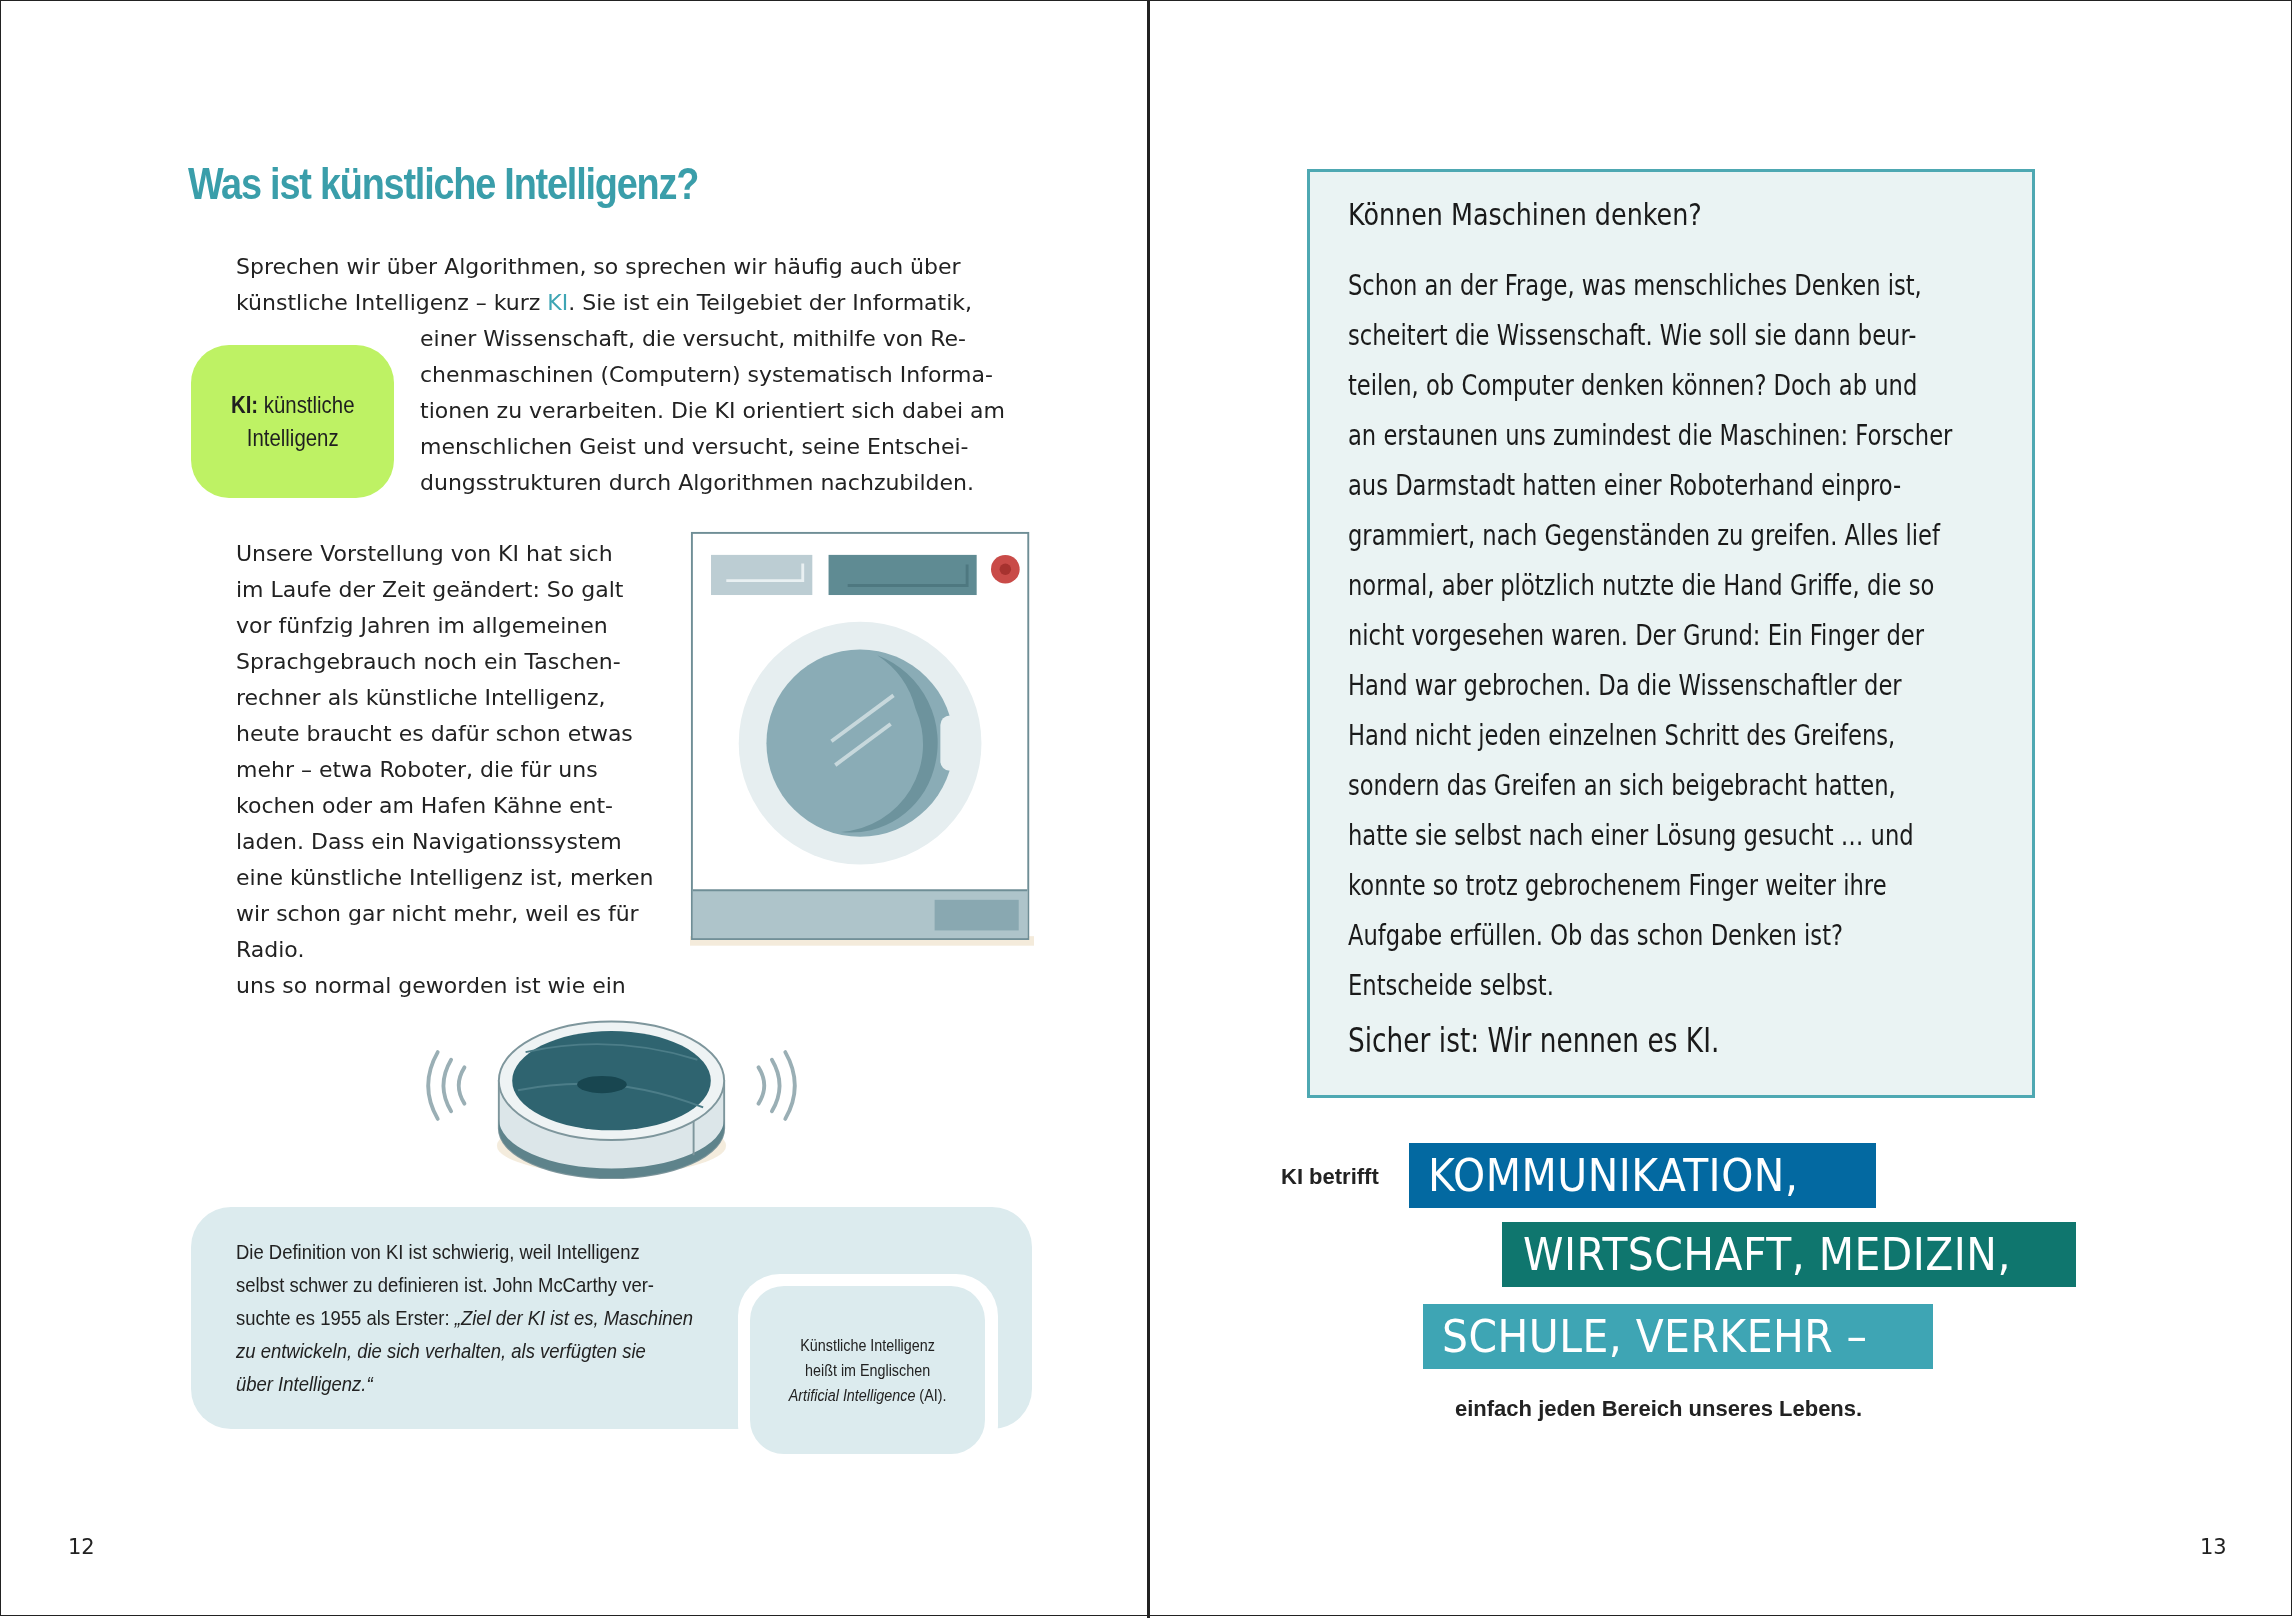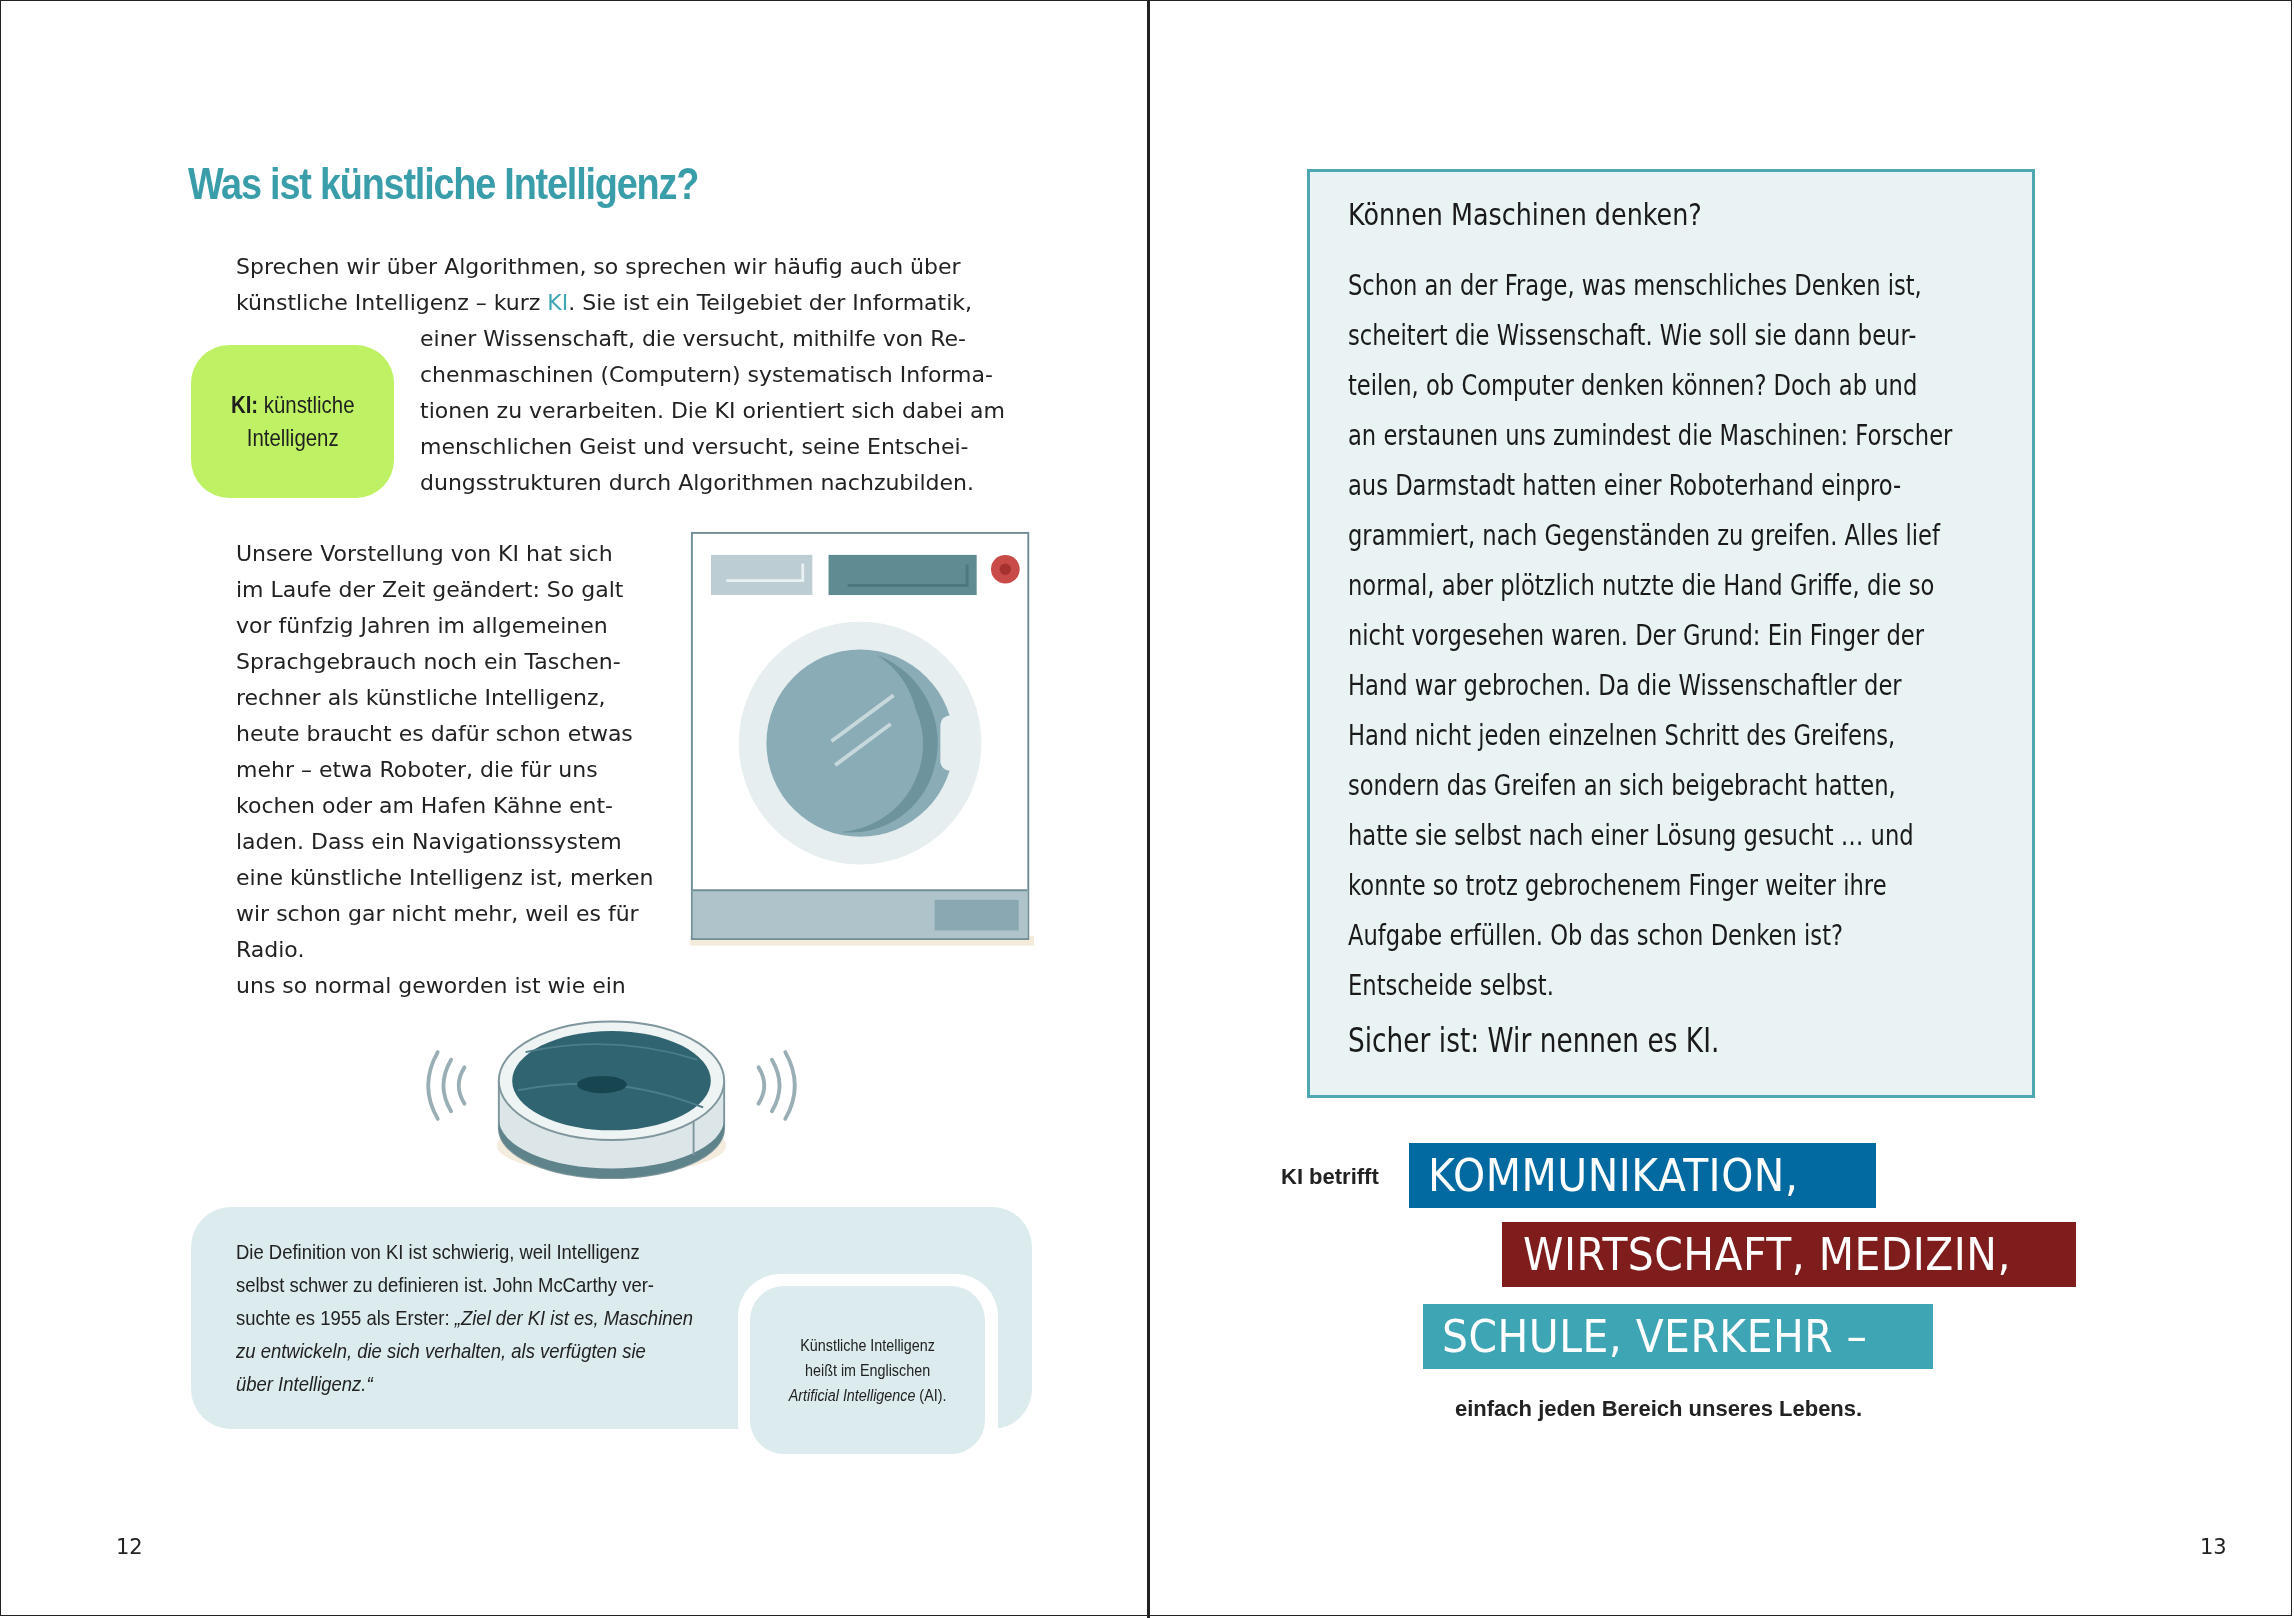--- a/index.html
+++ b/index.html
@@ -38,21 +38,21 @@
   .def-text .line { display:block; white-space:nowrap; }
   .def-text i { font-style:italic; }
   .ai-box-ring { position:absolute; left:738px; top:1274px; width:260px; height:194px; border-radius:42px; background:#fff; }
   .ai-box { position:absolute; left:750px; top:1286px; width:235px; height:168px; border-radius:34px;
             display:flex; align-items:center; justify-content:center; }
   .ai-text { font-family:"Liberation Sans", sans-serif; font-size:16.3px; line-height:25px; text-align:center; color:#222;
              transform:scaleX(0.88); }
   .ai-text i { font-style:italic; }
 
   .page-num { position:absolute; top:1535px; font-family:"DejaVu Sans", sans-serif; font-size:21px; color:#222; }
-  .pn-left { left:68px;margin-left:48px; }
+  .pn-left { left:68px; }
   .pn-right { left:2200px; }
 
   .think-box { position:absolute; left:1307px; top:169px; width:722px; height:923px; border:3.8px solid; box-sizing:content-box; }
   .think-title { position:absolute; left:1348px; top:196px; font-family:"DejaVu Sans", sans-serif; font-size:31px;
                  transform:scaleX(0.82); transform-origin:left top; white-space:nowrap; color:#1a1a1a; }
   .think-body { position:absolute; left:1348px; top:260px; font-family:"DejaVu Sans", sans-serif; font-size:29px;
                 line-height:50px; color:#1a1a1a; transform:scaleX(0.78); transform-origin:left top; }
   .think-body .line { display:block; white-space:nowrap; }
   .think-closing { position:absolute; left:1348px; top:1021px; font-family:"DejaVu Sans", sans-serif; font-size:33px;
                    transform:scaleX(0.8); transform-origin:left top; white-space:nowrap; color:#1a1a1a; }
@@ -196,21 +196,21 @@
   <span class="line">konnte so trotz gebrochenem Finger weiter ihre</span>
   <span class="line">Aufgabe erfüllen. Ob das schon Denken ist?</span>
   <span class="line">Entscheide selbst.</span>
 </div>
 <div class="think-closing">Sicher ist: Wir nennen es KI.</div>
 
 <div class="affects-label">KI betrifft</div>
 <div class="band band1" style="background:#0369a1">
     <span>KOMMUNIKATION,</span>
   </div>
-<div class="band band2" style="background:#7f1d1d">
+<div class="band band2" style="background:#0f766e">
     <span>WIRTSCHAFT, MEDIZIN,</span>
   </div>
 <div class="band band3" style="background:#3ea5b4">
     <span>SCHULE, VERKEHR –</span>
   </div>
 <div class="affects-end">einfach jeden Bereich unseres Lebens.</div>
 
 <div class="page-num pn-right">13</div>
 
 

